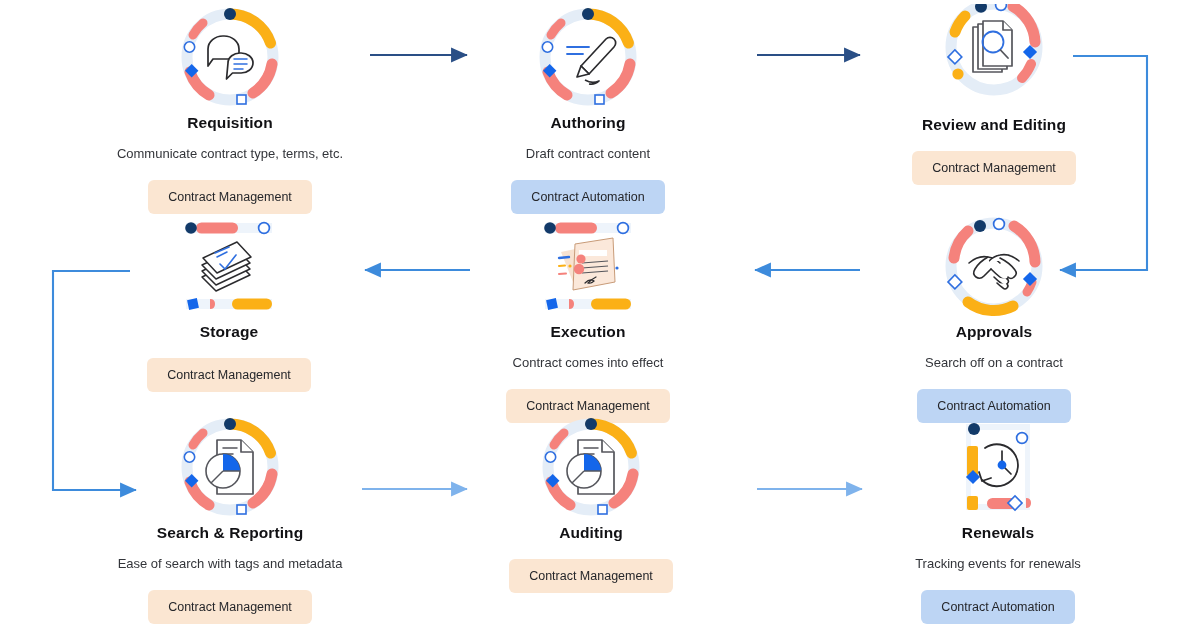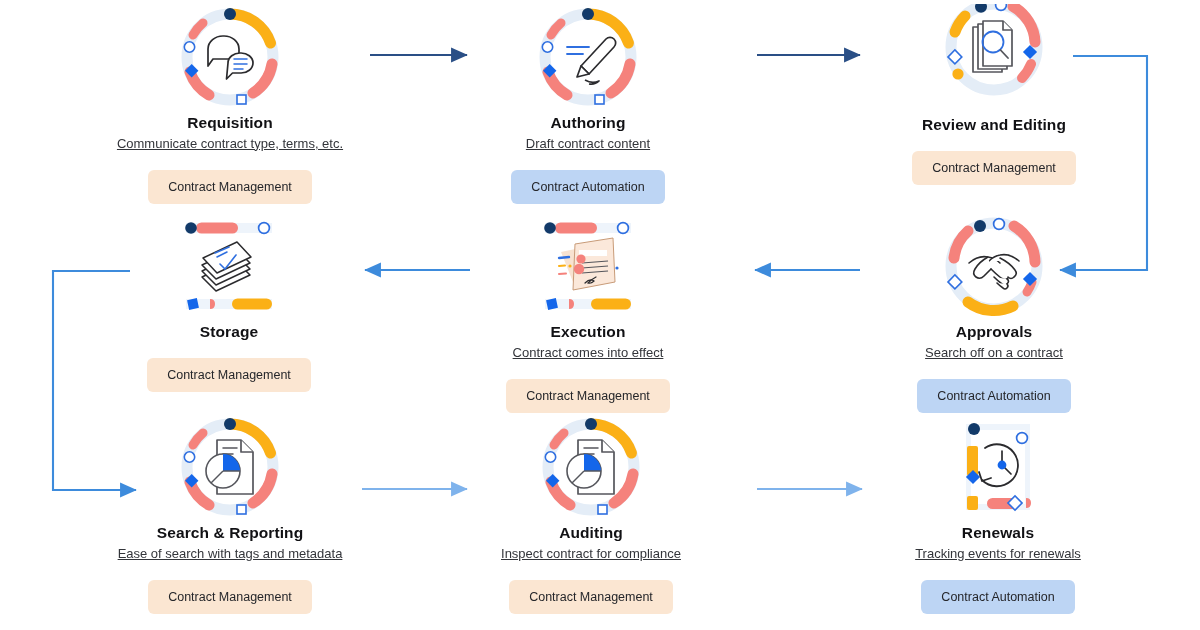--- a/index.html
+++ b/index.html
@@ -40,23 +40,22 @@
     letter-spacing:.1px;
     line-height:1.15;
     margin-top:2px;
     white-space:nowrap;
   }
   .stage-desc{
     font-size:13px;
     font-weight:normal;
     color:#33353a;
     line-height:1.3;
-    margin-top:4px;
+    margin-top:14px;
     white-space:nowrap;
-    text-decoration:underline;
   }
   .stage-tag{
     margin-top:17px;
     font-size:12.5px;
     line-height:1;
     padding:11px 20px;
     border-radius:6px;
     color:#25262a;
     white-space:nowrap;
   }
@@ -339,21 +338,20 @@
           <line x1="48" y1="59" x2="36" y2="71" stroke="#55565c" stroke-width="1.5"></line>
           <line x1="48" y1="59" x2="65" y2="59" stroke="#55565c" stroke-width="1.5"></line>
         </g>
         <circle cx="55" cy="12" r="6" fill="#123a69"></circle>
         <circle cx="14.5" cy="45" r="5.2" fill="#fff" stroke="#2f6fe0" stroke-width="1.6"></circle>
         <rect x="12" y="64" width="9.5" height="9.5" fill="#1466ea" transform="rotate(45 16.7 68.7)"></rect>
         <rect x="62" y="93" width="9" height="9" fill="#fff" stroke="#2f6fe0" stroke-width="1.6"></rect>
       </svg>
     </div>
     <div class="stage-title">Auditing</div>
-    <div class="stage-desc">Inspect contract for compliance</div>
     <div class="stage-tag tag-management">Contract Management</div>
   </div>
 
   <div class="stage" style="left:883px; top:412px;">
     <div class="icon-wrap">
       <svg viewBox="0 0 110 110">
         <rect x="23" y="12" width="64" height="86" fill="#eef4fb"></rect>
         <rect x="28" y="18" width="54" height="74" fill="#ffffff"></rect>
         <rect x="24" y="34" width="11" height="30" rx="2" fill="#fbb016"></rect>
         <rect x="24" y="84" width="11" height="14" rx="2" fill="#fbb016"></rect>

